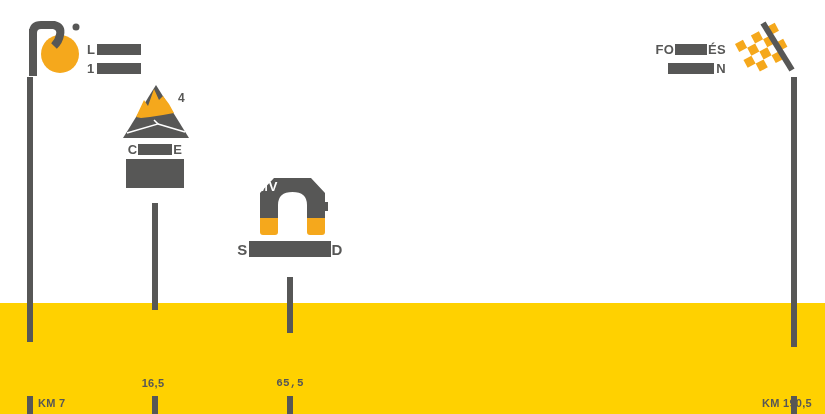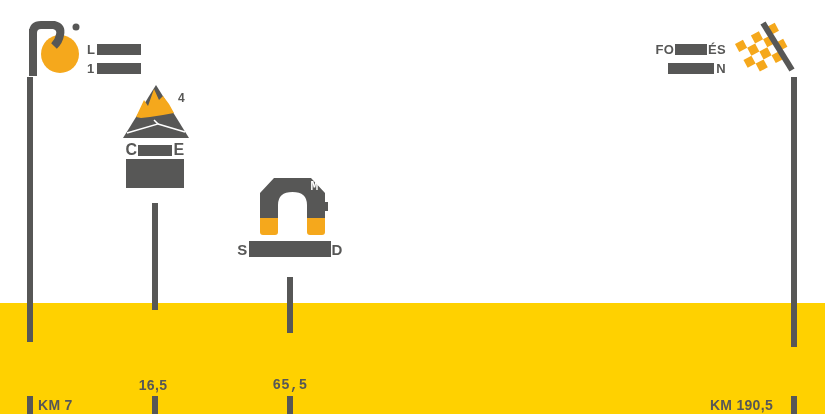--- a/index.html
+++ b/index.html
@@ -6,25 +6,25 @@
   .stage {
     position:relative; width:825px; height:414px; background:#ffffff;
     overflow:hidden; font-family:"Liberation Sans", sans-serif;
   }
   .band { position:absolute; left:0; top:303px; width:825px; height:111px; background:#FFD100; }
   .bar  { position:absolute; width:6px; background:#575756; }
   .tick { position:absolute; width:6px; height:18px; top:396px; background:#575756; }
   .lbl  { position:absolute; color:#575756; font-weight:bold; font-size:13px; letter-spacing:0.3px; }
   .lbl .ln { line-height:19px; white-space:nowrap; }
   .redact { display:inline-block; background:#575756; vertical-align:-1px; }
-  .km   { position:absolute; color:#575756; font-weight:bold; font-size:14px; letter-spacing:0.3px; }
+  .km   { position:absolute; color:#575756; font-weight:bold; font-size:11px; letter-spacing:0.3px; }
   .center { text-align:center; }
   .right  { text-align:right; }
-  .mv { position:absolute; left:257px; top:179px; width:71px; text-align:right;
-        color:#ffffff; font-weight:bold; font-size:13px; letter-spacing:1px;font-family:Liberation Mono, monospace; }
+  .mv { position:absolute; left:257px; top:179px; width:71px; text-align:left;
+        color:#ffffff; font-weight:bold; font-size:13px; letter-spacing:1px; }
   .cat { position:absolute; left:178px; top:91px; color:#575756; font-weight:bold; font-size:12px; }
   svg { position:absolute; display:block; }
 </style>
 </head>
 <body>
 
 <div class="stage">
 
   <div class="band"></div>
 
@@ -46,21 +46,21 @@
   </div>
 
   <svg style="left:123px; top:85px;" width="66" height="53" viewBox="0 0 66 53">
     <polygon points="0,53 33,0 66,53" fill="#575756"></polygon>
     <polygon points="13,32 21,15 25,21 31,4 36,15 40,11 46,19 51,28 40,30 27,32 18,33" fill="#F5A81C"></polygon>
     <path d="M4,48 L35,39 L31,35" fill="none" stroke="#ffffff" stroke-width="1.5"></path>
     <path d="M35,39 L62,47" fill="none" stroke="#ffffff" stroke-width="1.5"></path>
   </svg>
   <div class="cat">4</div>
 
-  <div class="lbl center" style="left:116px; top:142px; width:78px; font-size:16px;">
+  <div class="lbl center" style="left:116px; top:142px; width:78px; font-size:13px;">
     <div class="ln" style="line-height:15px;"><span>C</span><span class="redact" style="width:34px;height:11px;margin:0 1px;"></span><span>E</span></div>
     <div class="ln"><span class="redact" style="width:58px;height:29px;margin-top:2px;"></span></div>
   </div>
 
   <svg style="left:257px; top:177px;" width="71" height="60" viewBox="0 0 71 60">
     <rect x="3" y="38" width="18" height="20" rx="3" fill="#F5A81C"></rect>
     <rect x="50" y="38" width="18" height="20" rx="3" fill="#F5A81C"></rect>
     <path d="M3,16 L17,1 L54,1 L68,16 L68,25 L71,25 L71,34 L68,34 L68,41 L50,41 L50,28
              Q50,15 35.5,15 Q21,15 21,28 L21,41 L3,41 Z" fill="#575756"></path>
   </svg>
@@ -92,15 +92,15 @@
   </div>
 
   <div class="tick" style="left:27px;"></div>
   <div class="tick" style="left:152px;"></div>
   <div class="tick" style="left:287px;"></div>
   <div class="tick" style="left:791px;"></div>
 
   <div class="km" style="left:38px; top:397px;">KM 7</div>
   <div class="km center" style="left:130px; top:377px; width:46px;">16,5</div>
   <div class="km center" style="left:267px; top:377px; width:46px;font-family:Liberation Mono, monospace;">65,5</div>
-  <div class="km right" style="left:667px; top:397px; width:106px;">KM 190,5</div>
+  <div class="km right" style="left:706px; top:397px; width:106px;">KM 190,5</div>
 
 </div>
 
 </body></html>

